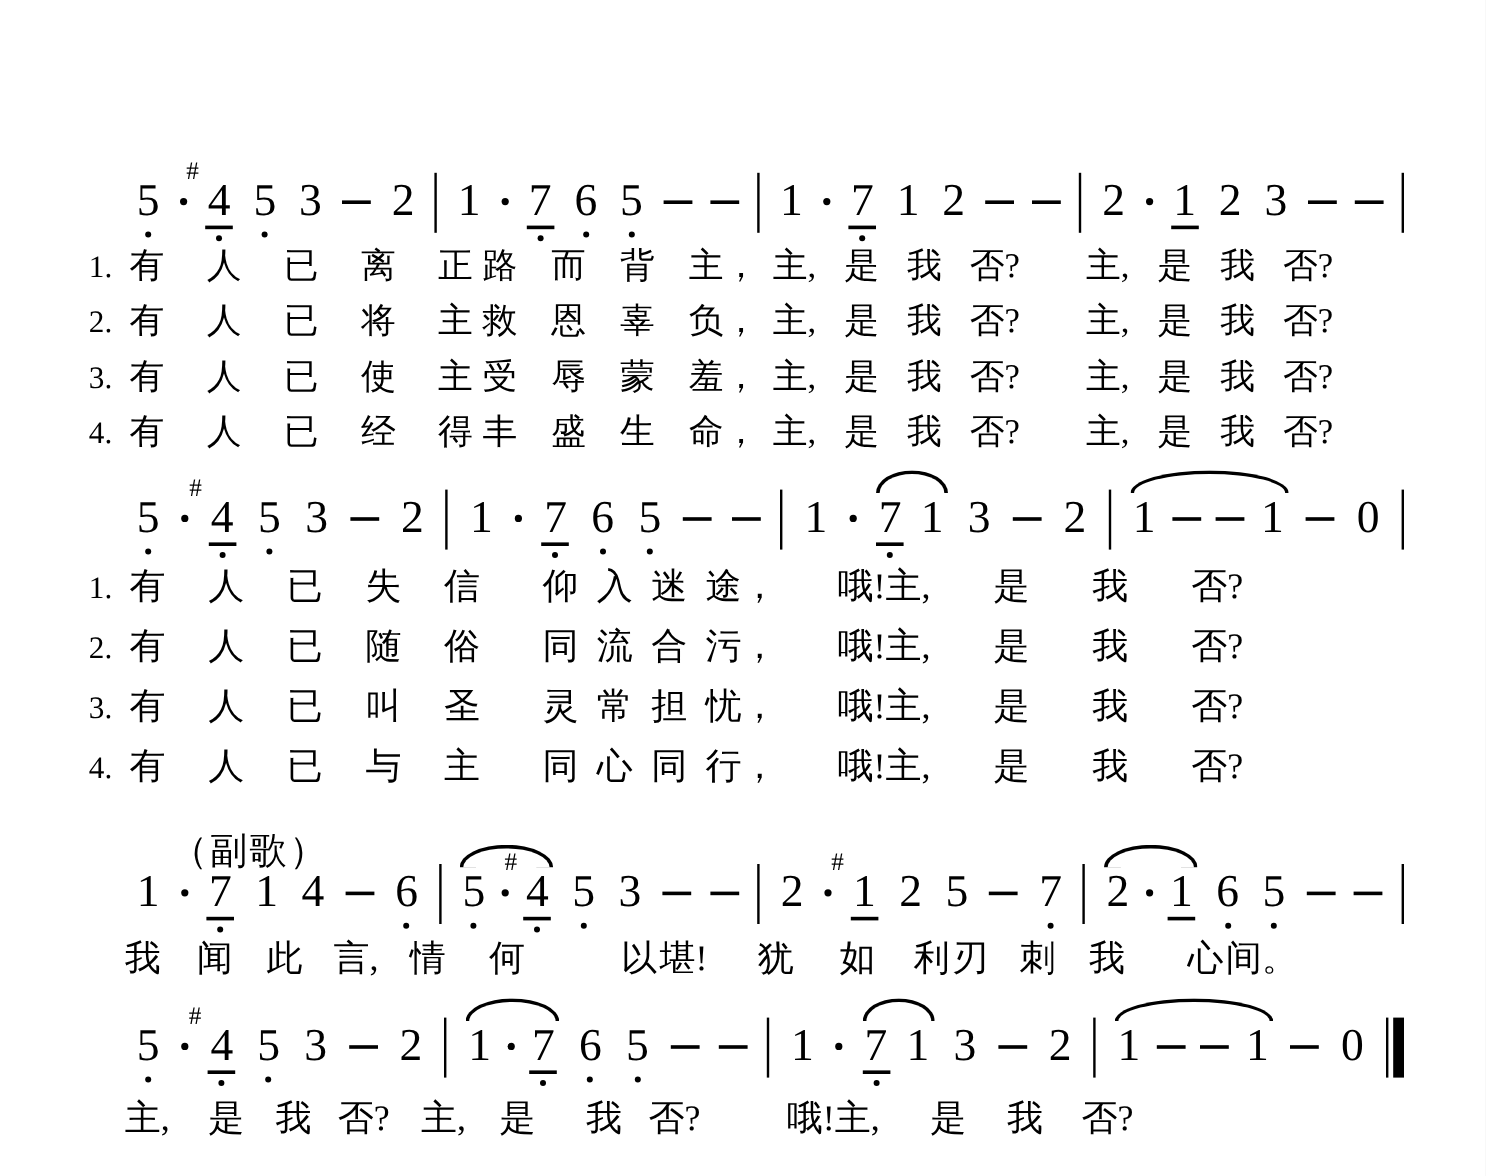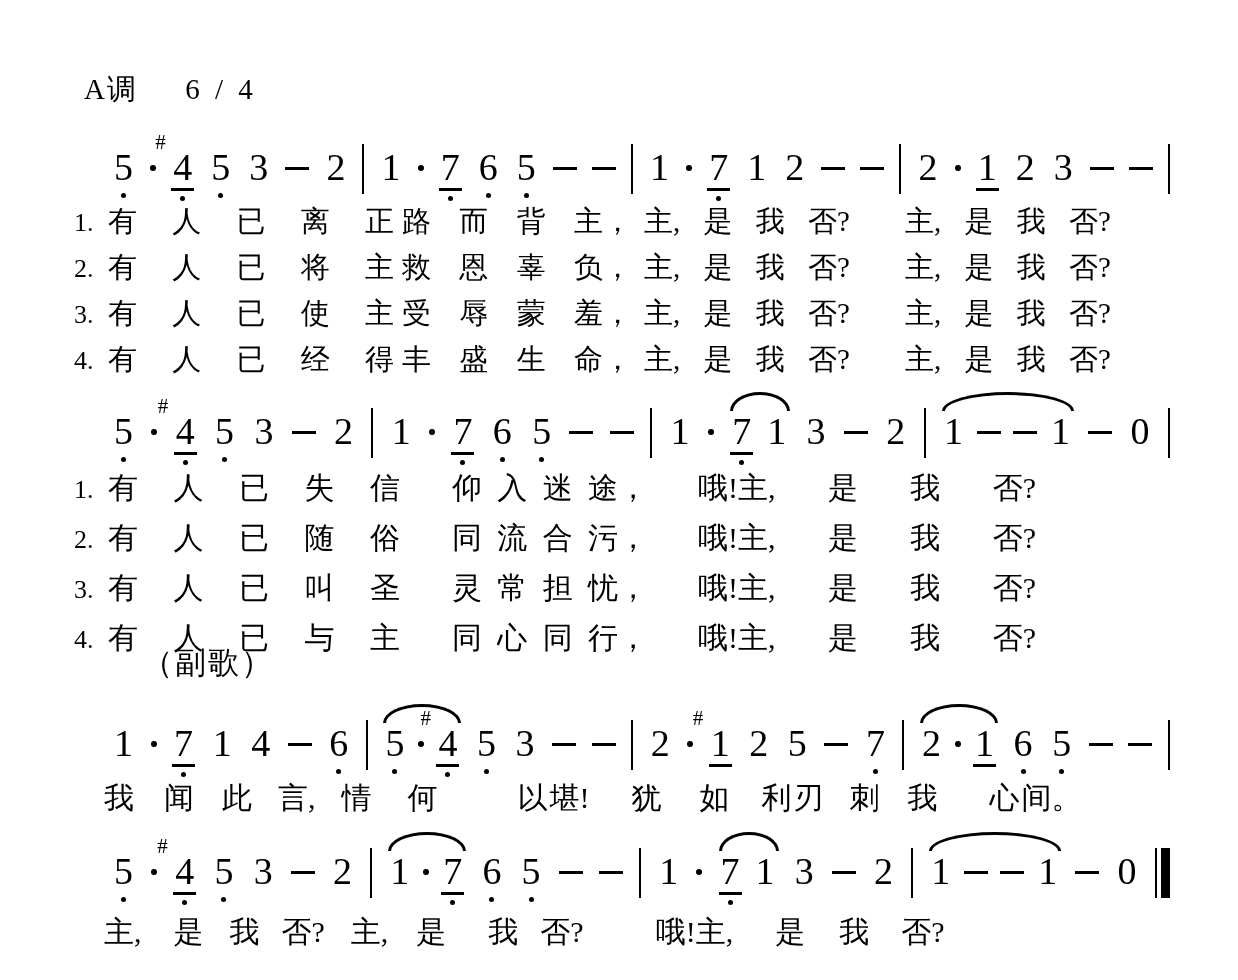--- a/index.html
+++ b/index.html
@@ -34,31 +34,27 @@
   .vrow{display:flex;align-items:baseline;padding-left:74px;}
   #sec1 .vrow{height:46px;font-size:29px;}
   #sec2 .vrow{height:50px;font-size:30px;}
   .vnum{width:34px;font-size:26px;flex:none;}
   .seg{display:flex;justify-content:space-between;align-items:baseline;flex:none;}
   .sega{width:286px;}  .segb{width:230px;margin-left:8px;}
   .segc{width:206px;margin-left:12px;}  .segd{width:206px;margin-left:55px;}
   .sega2{width:292px;} .segb2{width:196px;margin-left:52px;}
   .segc2{width:338px;margin-left:50px;}
   .lch{display:inline-block;}
-  .chlabel{position:absolute;left:142px;top:642px;font-size:31px;letter-spacing:2px;}
+  .chlabel{position:absolute;left:142px;top:688px;font-size:31px;letter-spacing:2px;}
   .lyric-flow{position:absolute;left:0;width:1238px;font-size:30px;white-space:nowrap;}
 </style>
 </head>
 <body>
 
 <div class="page">
-  <div class="keyrow">
-    <span>A调</span>
-    <span class="meter">6 / 4</span>
-  </div>
 
   <div class="music" id="music1" style="top:146px">
       <span class="note">
         <span class="digit">5</span>
         <span class="odot"></span>
       </span>
       <span class="augdot"></span>
       <span class="note">
         <span class="sh">#</span>
         <span class="digit ul">4</span>

